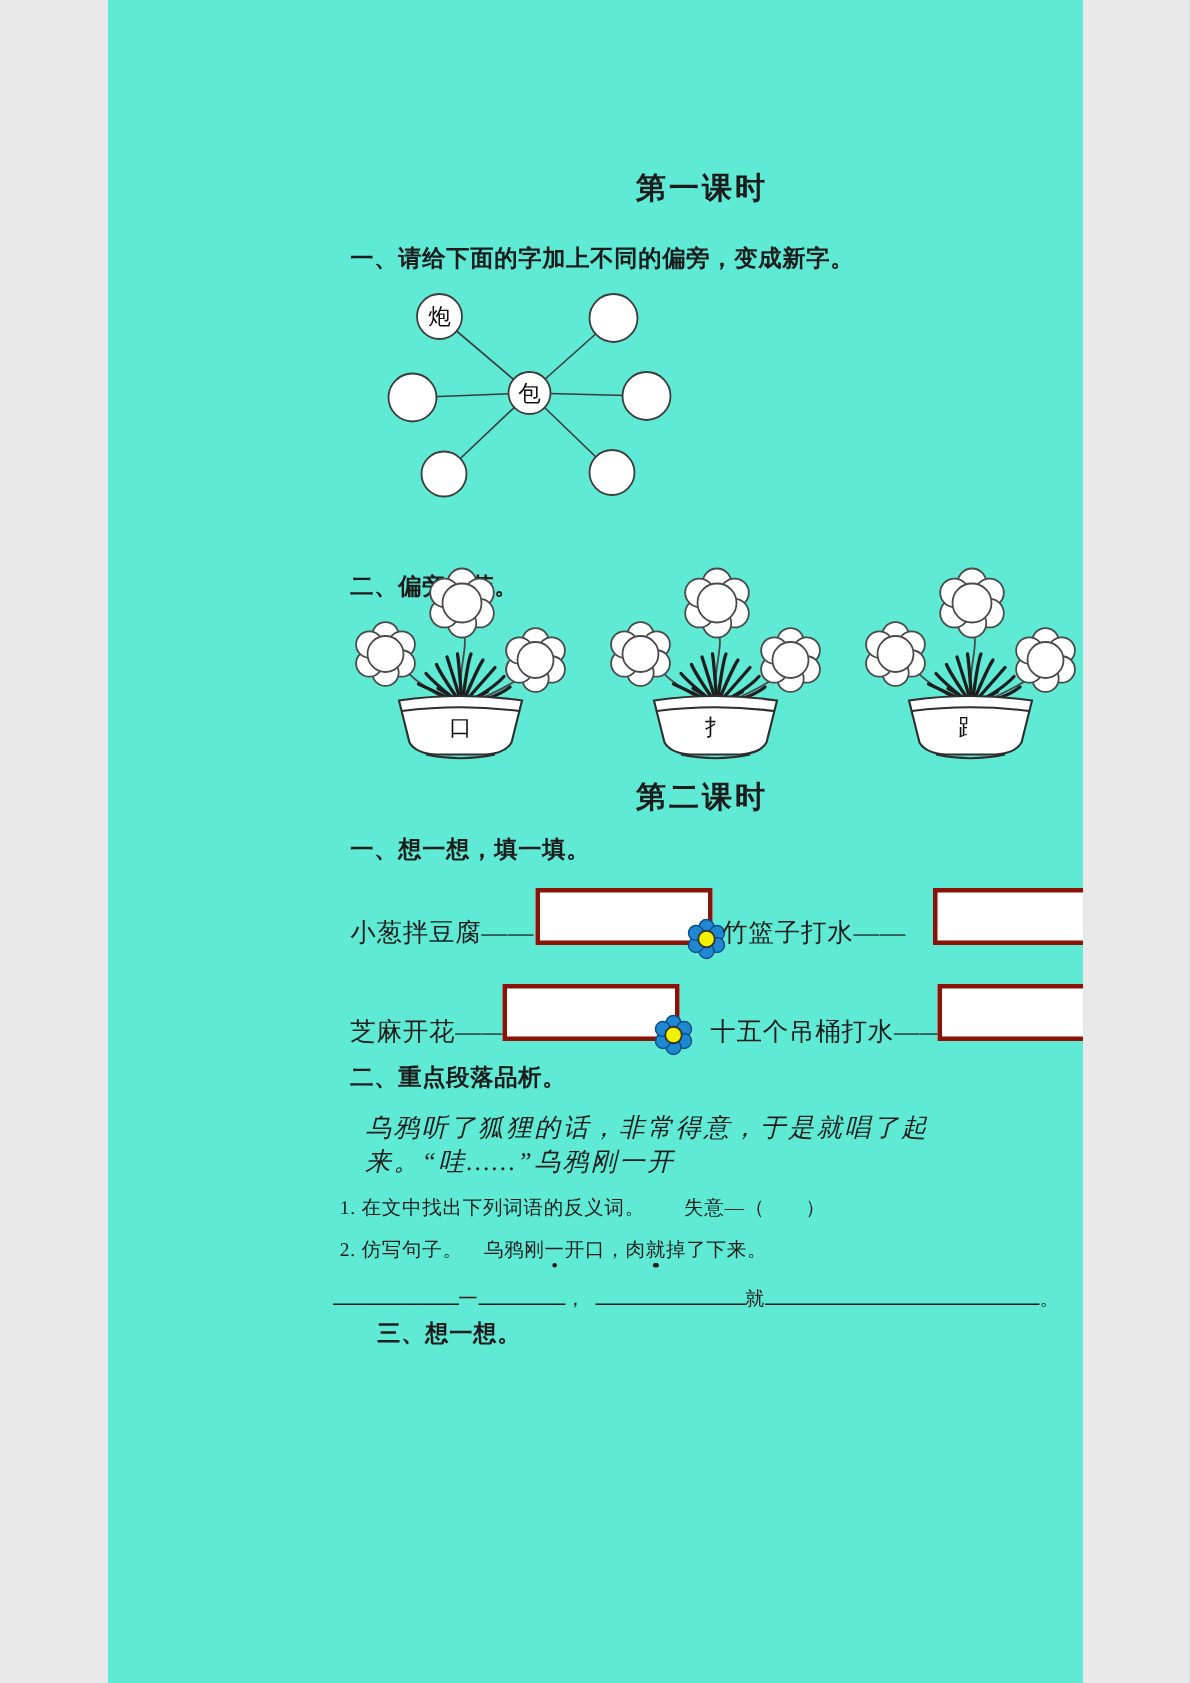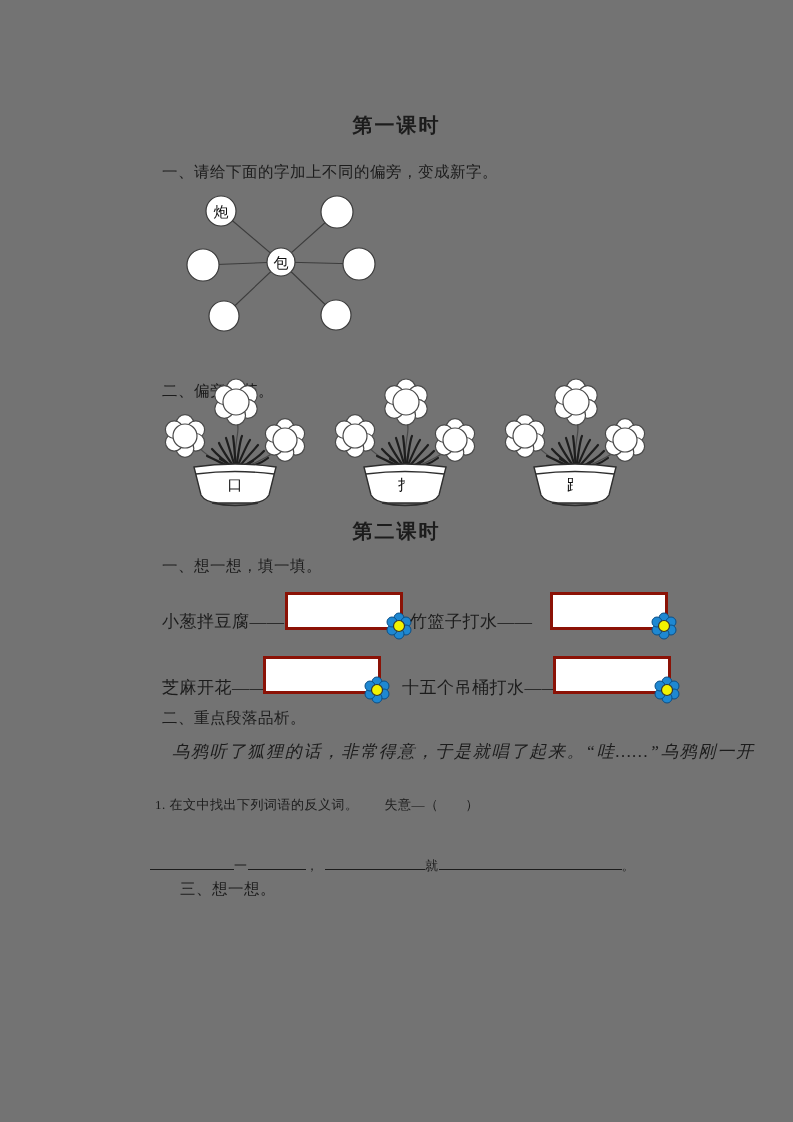--- a/index.html
+++ b/index.html
@@ -1,29 +1,29 @@
 <!DOCTYPE html>
 <html><head>
 <meta charset="utf-8">
 <style>
   html,body{margin:0;padding:0;background:#e8e8e8;}
   .page{
-    position:relative;width:793px;height:1122px;background:#737373;
+    position:relative;width:650px;height:1122px;background:#5eead4;
     margin:0 auto;overflow:hidden;
     font-family:"Liberation Serif","DejaVu Serif",serif;color:#1c1c1c;
   }
   .abs{position:absolute;}
   .ctitle{
     width:793px;text-align:center;
     font-family:"Liberation Sans","DejaVu Sans",sans-serif;
     font-weight:bold;font-size:20px;letter-spacing:2px;
   }
   .sec-head{
     font-family:"Liberation Sans","DejaVu Sans",sans-serif;
-    font-weight:normal;font-size:15.5px;letter-spacing:0.5px;
+    font-weight:bold;font-size:15.5px;letter-spacing:0.5px;
   }
   .body-text{font-size:13px;letter-spacing:0.5px;}
   .kaiti{font-style:italic;font-size:17px;letter-spacing:1.8px;}
   .idiom-label{font-size:17px;letter-spacing:0.5px;}
   .fillbox{
     position:absolute;width:112px;height:32px;background:#ffffff;
     border:3px solid #8b1206;
   }
   .flower-pin{position:absolute;right:-13px;bottom:-13px;width:28px;height:28px;}
   .blank{display:inline-block;border-bottom:1.2px solid #1c1c1c;height:17px;vertical-align:baseline;}
@@ -304,20 +304,23 @@
   </div>
 
   <div class="abs sec-head" style="top:708px;left:162px;">二、重点段落品析。</div>
 
   <div class="abs kaiti" style="top:740px;left:172px;">乌鸦听了狐狸的话，非常得意，于是就唱了起来。“哇……”乌鸦刚一开</div>
 
   <div class="abs body-text" style="top:796px;left:155px;">
     <span>1. 在文中找出下列词语的反义词。</span><span style="display:inline-block;width:26px;"></span><span>失意—（　　）</span>
   </div>
 
+  <div class="abs body-text" style="top:824px;left:155px;">
+    <span>2.  仿写句子。</span><span style="display:inline-block;width:14px;"></span><span><span>乌鸦刚</span><span class="em-dot">一</span><span>开口，肉</span><span class="em-dot">就</span><span>掉了下来。</span></span>
+  </div>
 
   <div class="abs body-text" style="top:852px;left:150px;">
     <span class="blank" style="width:84px;"></span><span>一</span><span class="blank" style="width:58px;"></span><span>，</span><span style="display:inline-block;width:6px;"></span><span class="blank" style="width:100px;"></span><span>就</span><span class="blank" style="width:183px;"></span><span>。</span>
   </div>
 
   <div class="abs sec-head" style="top:879px;left:160px;margin-left:20px;">三、想一想。</div>
 
 
 </div>
 

